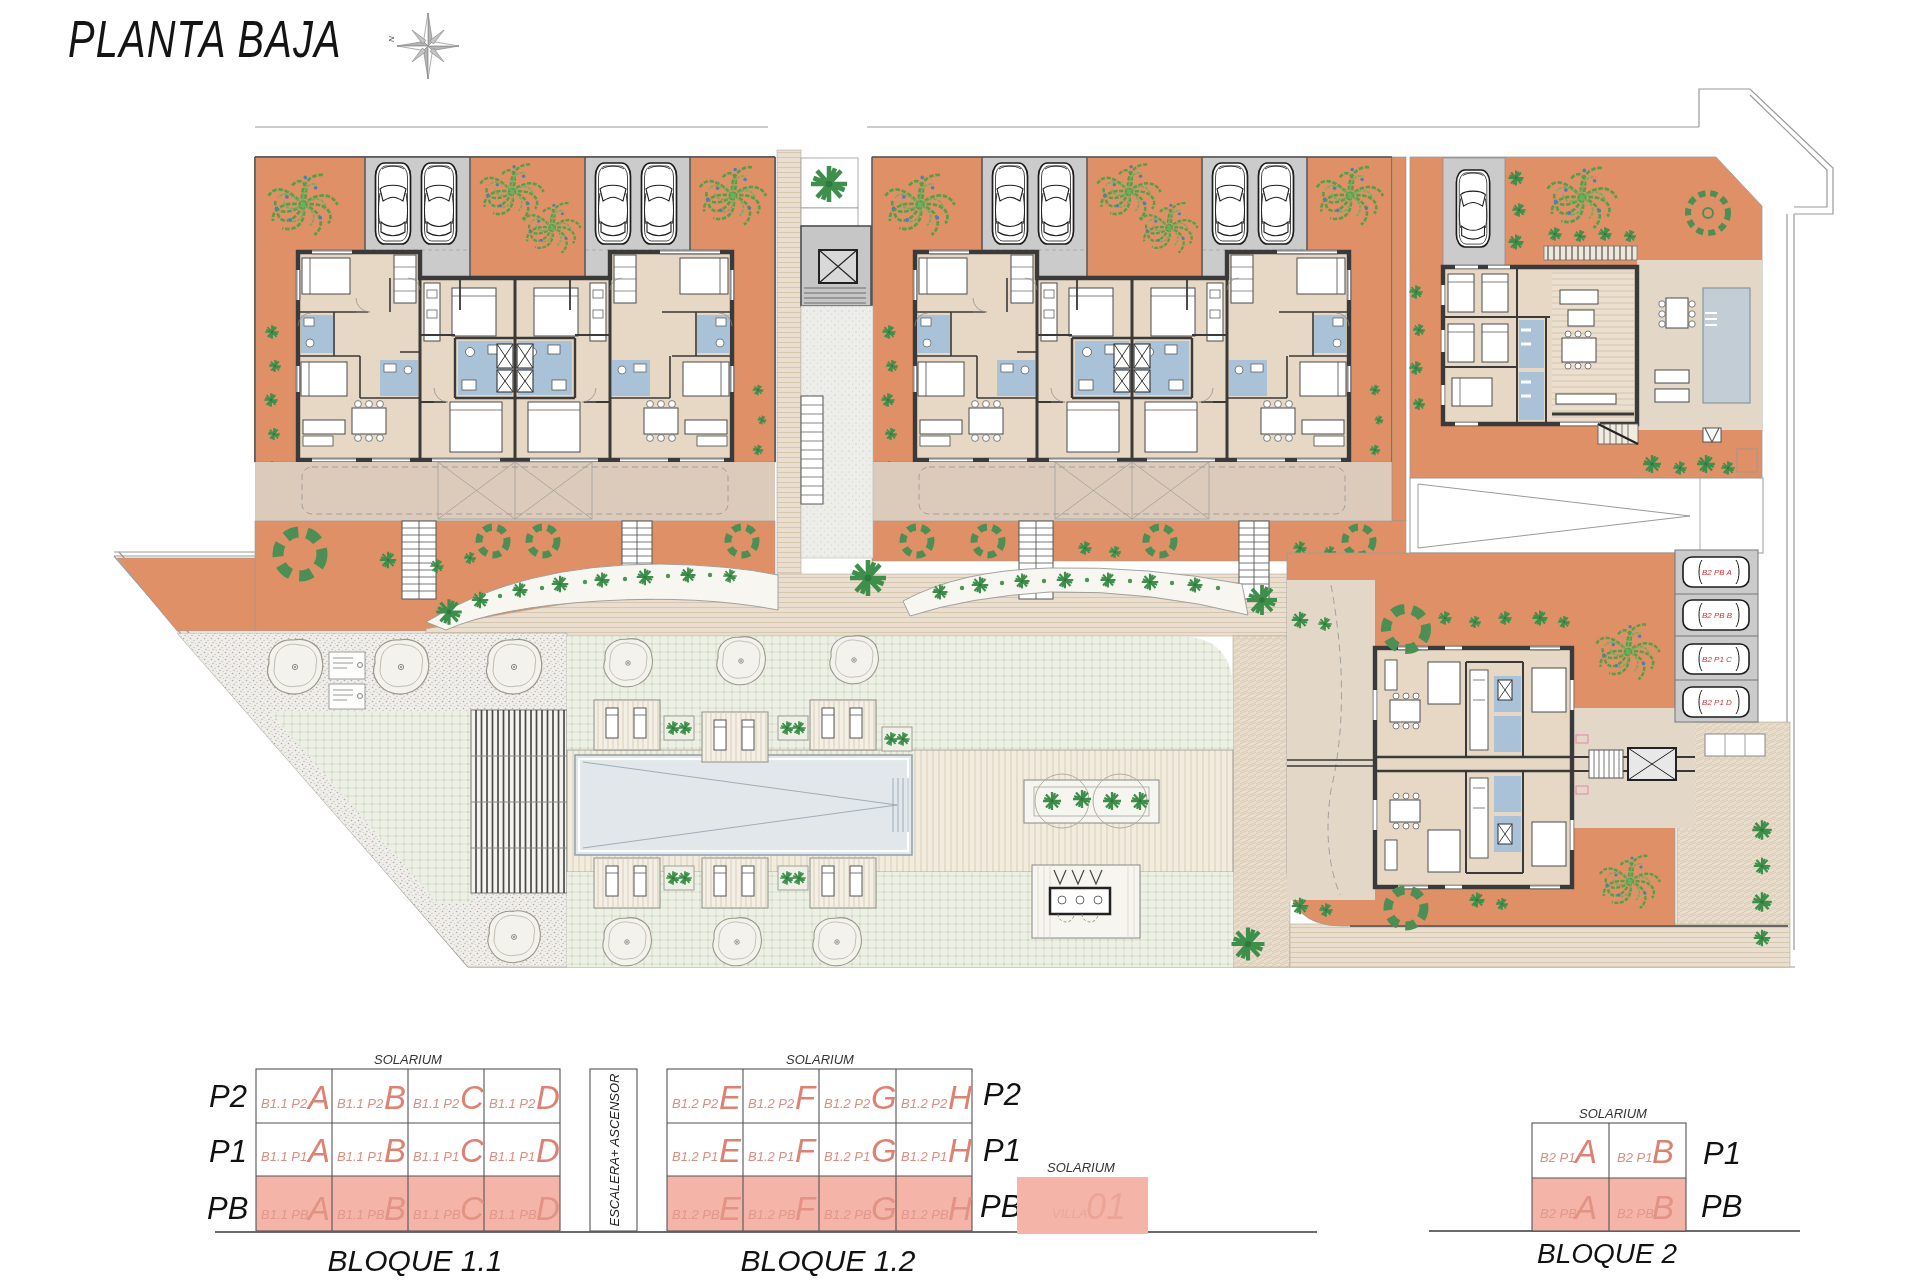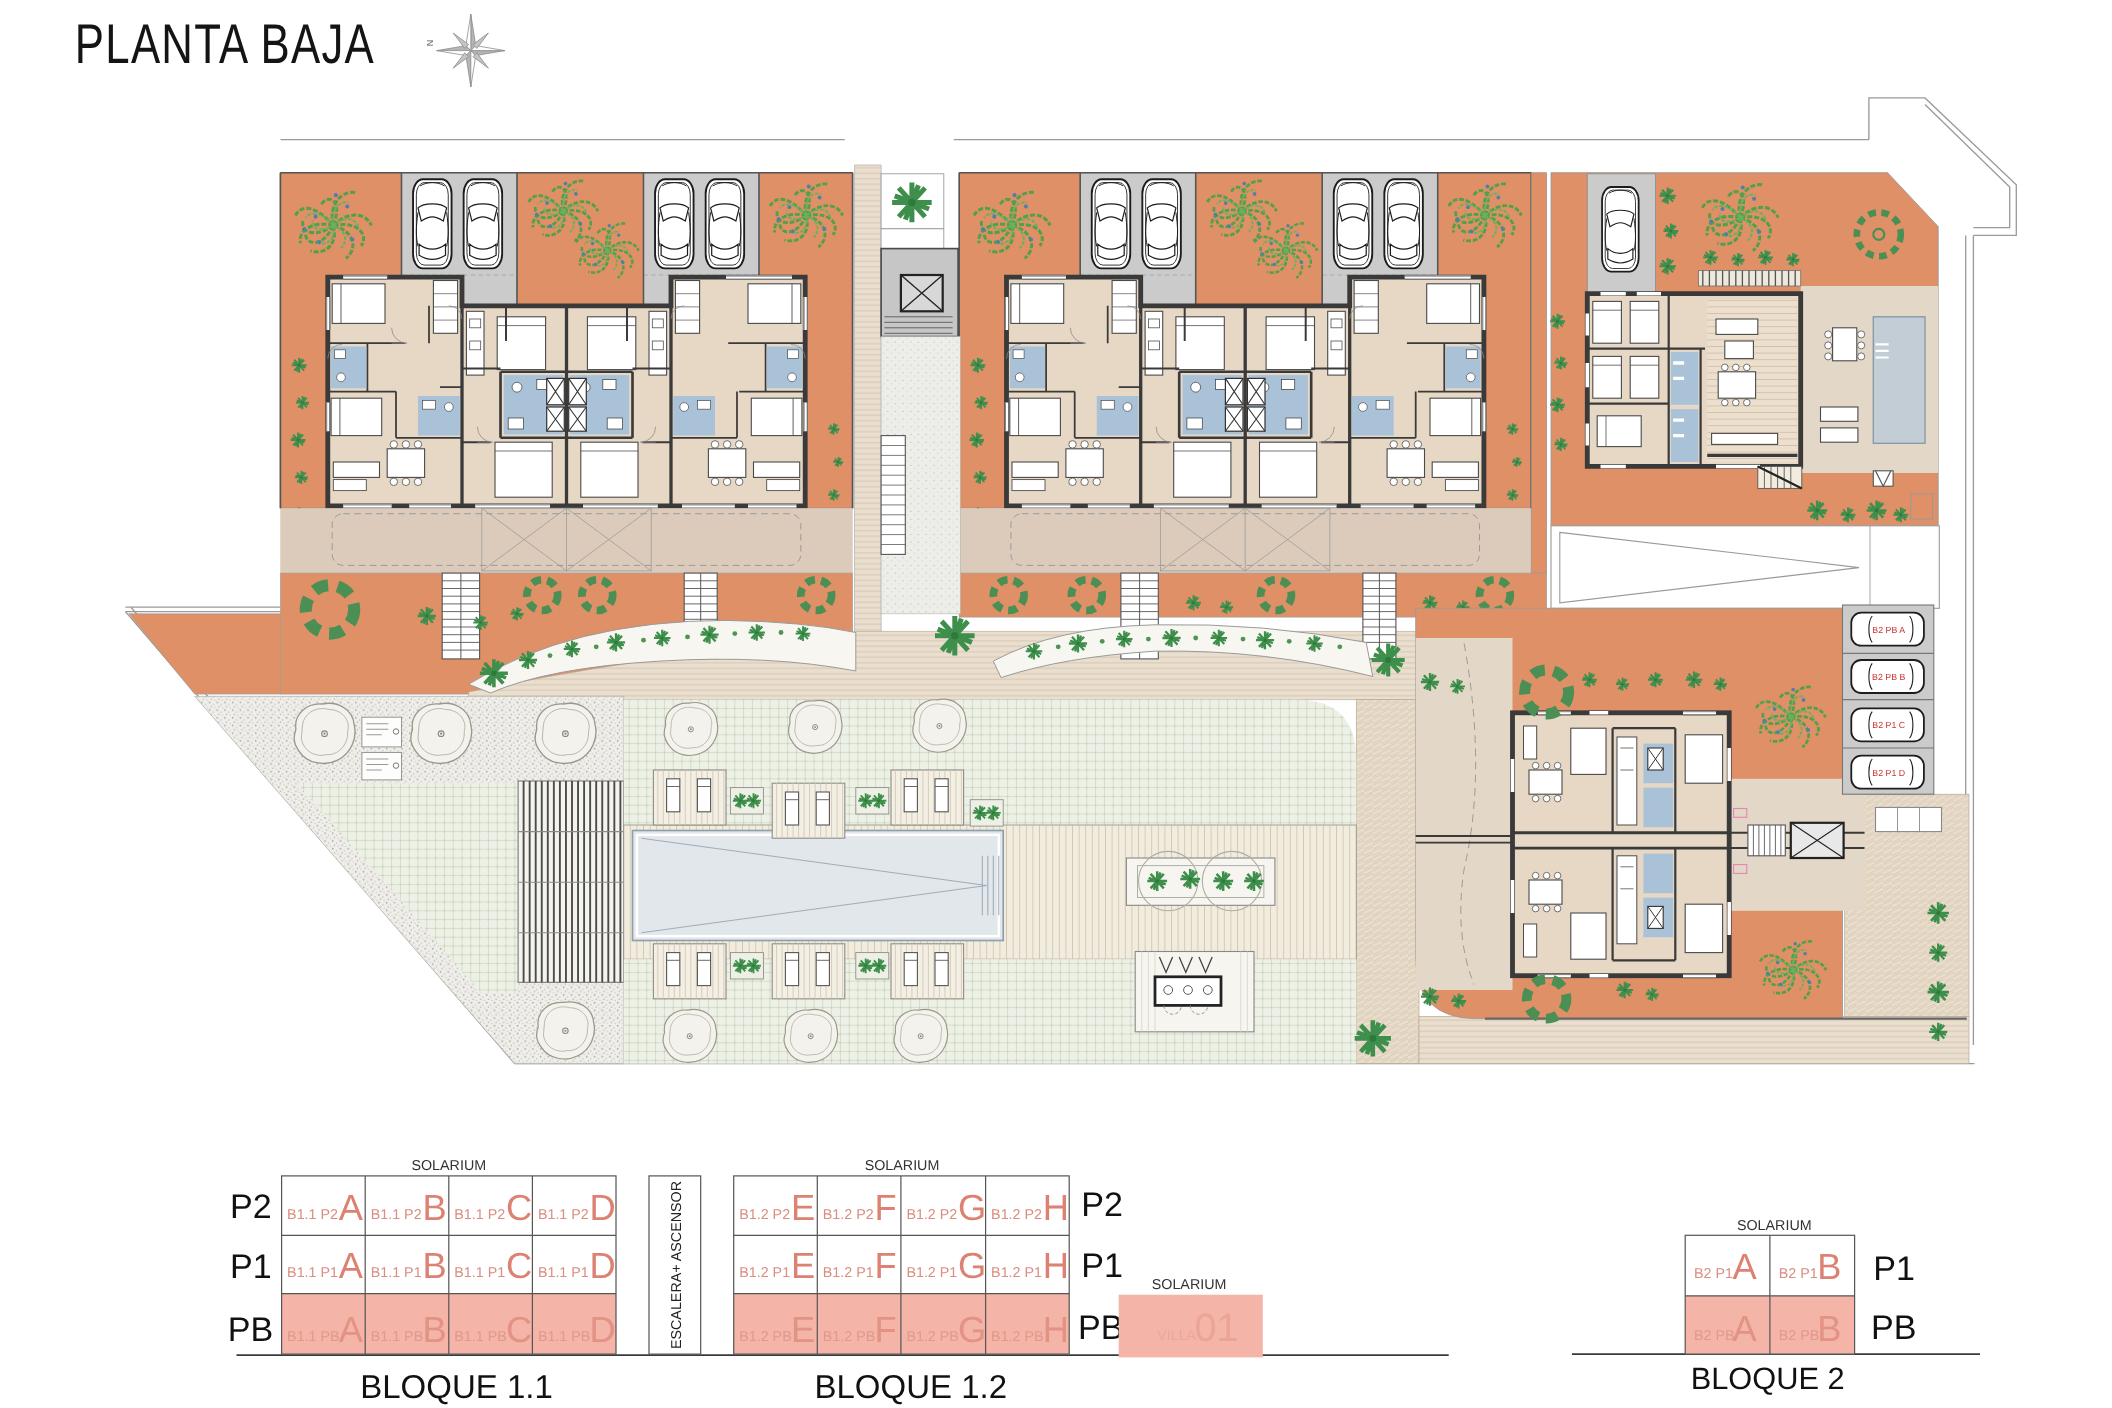--- a/index.html
+++ b/index.html
@@ -1,17 +1,17 @@
 <!DOCTYPE html>
 <html><head>
 <meta charset="utf-8">
 <style>
   html,body{margin:0;padding:0;background:#ffffff;}
   .page{position:relative;width:1920px;height:1280px;background:#fff;overflow:hidden;
-        font-family:"Liberation Sans", sans-serif;}
+        font-family:"Liberation Sans", sans-serif;font-style:italic;}
   svg{display:block}
 </style>
 </head>
 <body>
 <div class="page">
 <svg width="1920" height="1280" viewBox="0 0 1920 1280" xmlns="http://www.w3.org/2000/svg">
 <defs>
   <pattern id="lawn" width="8" height="8" patternUnits="userSpaceOnUse">
     <rect width="8" height="8" fill="#edf0e6"></rect>
     <path d="M0,4 H8 M4,0 V8" stroke="#d4ddc6" stroke-width="0.8"></path>

